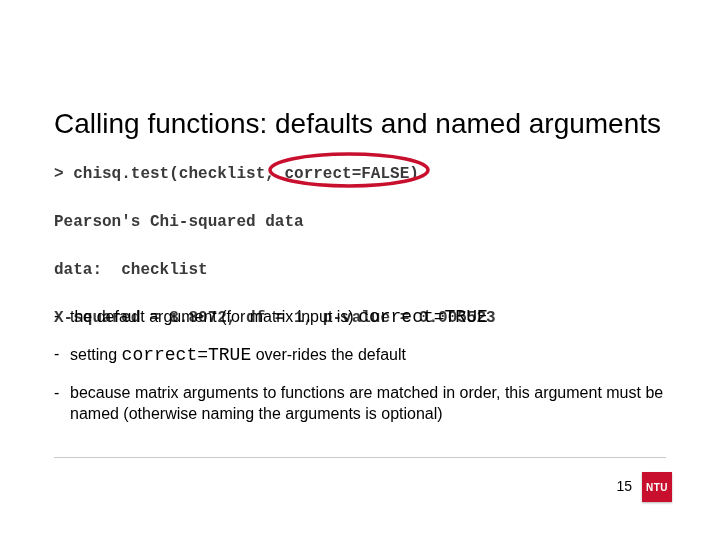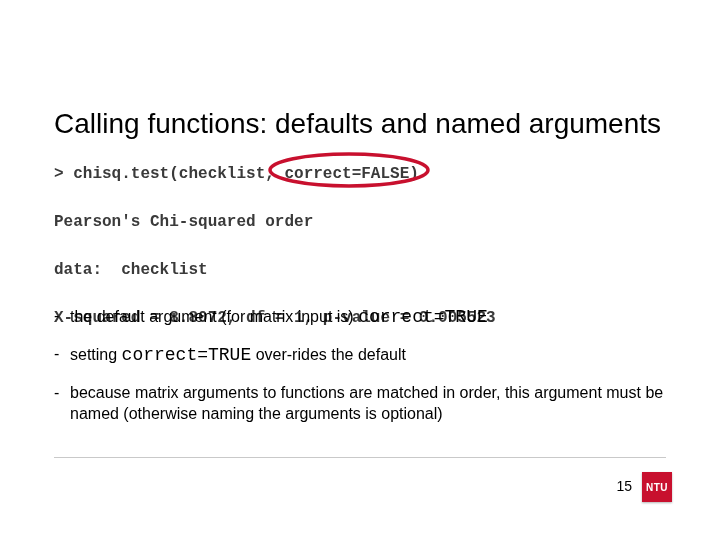--- a/index.html
+++ b/index.html
@@ -105,21 +105,21 @@
 </head>
 <body>
 
 <div class="slide">
 
   <div class="title">Calling functions: defaults and named arguments</div>
 
   <div class="code-block">
     <div class="line">&gt; chisq.test(checklist, correct=FALSE)</div>
     <div class="line"> </div>
-    <div class="line">Pearson's Chi-squared order</div>
+    <div class="line">Pearson's Chi-squared data</div>
     <div class="line"> </div>
     <div class="line">data:  checklist</div>
     <div class="line"> </div>
     <div class="line">X-squared = 8.8072, df = 1, p-value = 0.005523</div>
   </div>
 
   <div class="ellipse-highlight">
     <svg viewBox="0 0 175 42">
       <ellipse cx="87" cy="21" rx="79" ry="16" fill="none" stroke="#c8102e" stroke-width="3.5"></ellipse>
     </svg>

